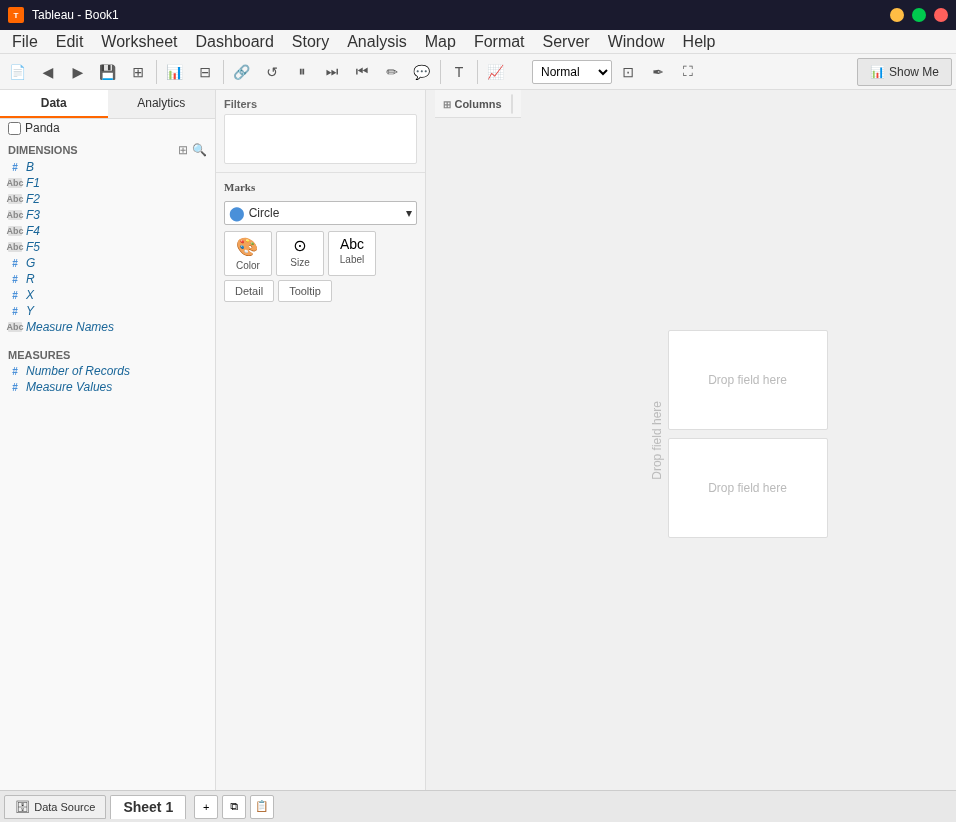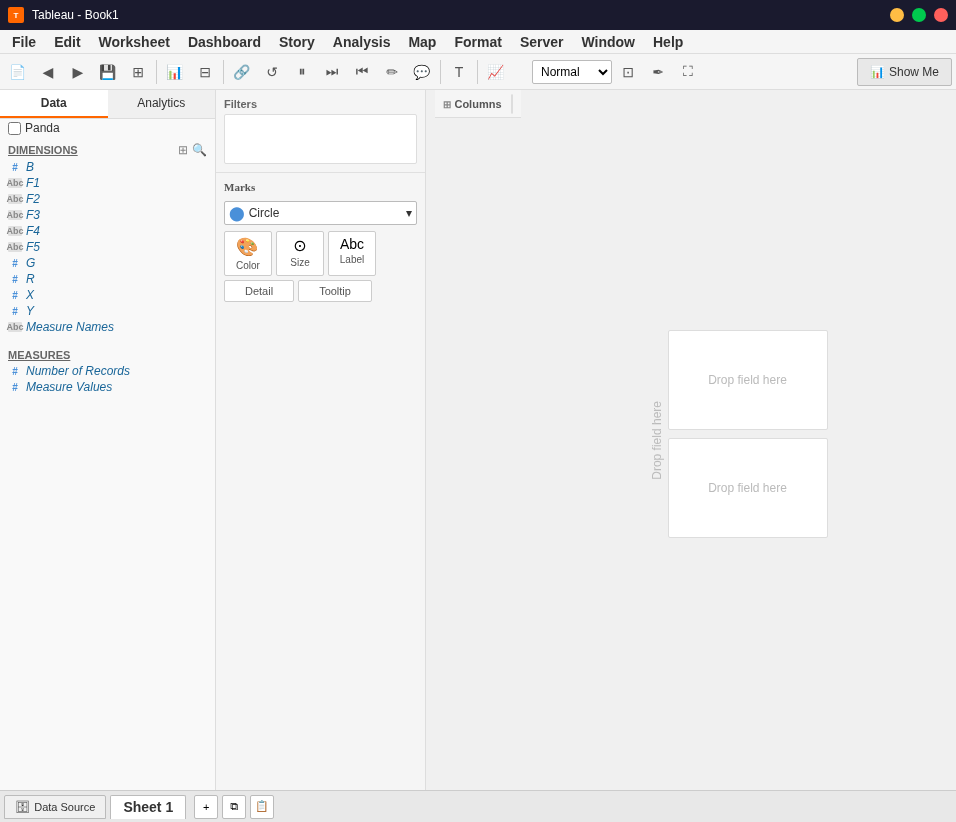--- a/index.html
+++ b/index.html
@@ -29,22 +29,21 @@
       display: flex;
       align-items: center;
       padding: 0 4px;
       border-bottom: 1px solid #ddd;
       gap: 2px;
     }
     .menu-item {
       padding: 2px 8px;
       cursor: pointer;
       border-radius: 2px;
-      font-size: 14px;
-      font-weight: bold;
+      font-size: 16px;
     }
 
     
     .toolbar {
       background: #f5f5f5;
       height: 36px;
       display: flex;
       align-items: center;
       padding: 0 4px;
       border-bottom: 1px solid #ddd;
@@ -131,21 +130,20 @@
       display: flex;
       align-items: center;
       justify-content: space-between;
       padding: 6px 8px 2px 8px;
     }
     .dim-header-left {
       font-size: 11px;
       font-weight: bold;
       color: #666;
       text-transform: uppercase;
-      text-decoration: underline;
     }
     .dim-header-icons {
       display: flex; gap: 4px; color: #888;
     }
     .field-item {
       display: flex;
       align-items: center;
       padding: 1px 8px;
       gap: 4px;
       font-size: 12px;
@@ -249,21 +247,21 @@
     .mark-btn-label { font-size: 10px; color: #555; }
     .marks-buttons2 {
       display: flex;
       gap: 4px;
       margin-top: 4px;
     }
     .mark-btn2 {
       border: 1px solid #ccc;
       background: white;
       border-radius: 2px;
-      padding: 4px 20px;
+      padding: 4px 10px;
       cursor: pointer;
       font-size: 11px;
       color: #555;
     }
 
     
     .canvas-area {
       flex: 1;
       background: #f0f0f0;
       display: flex;

